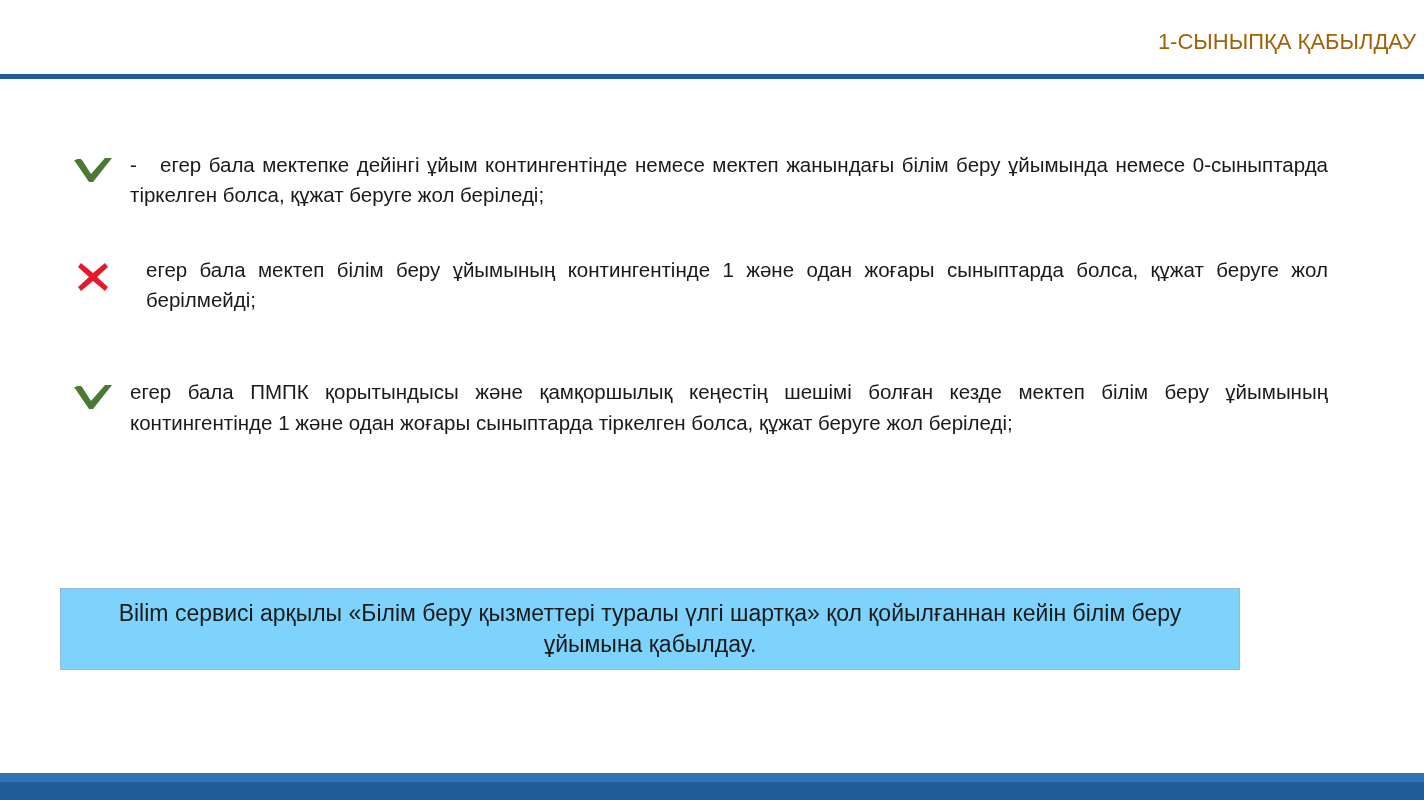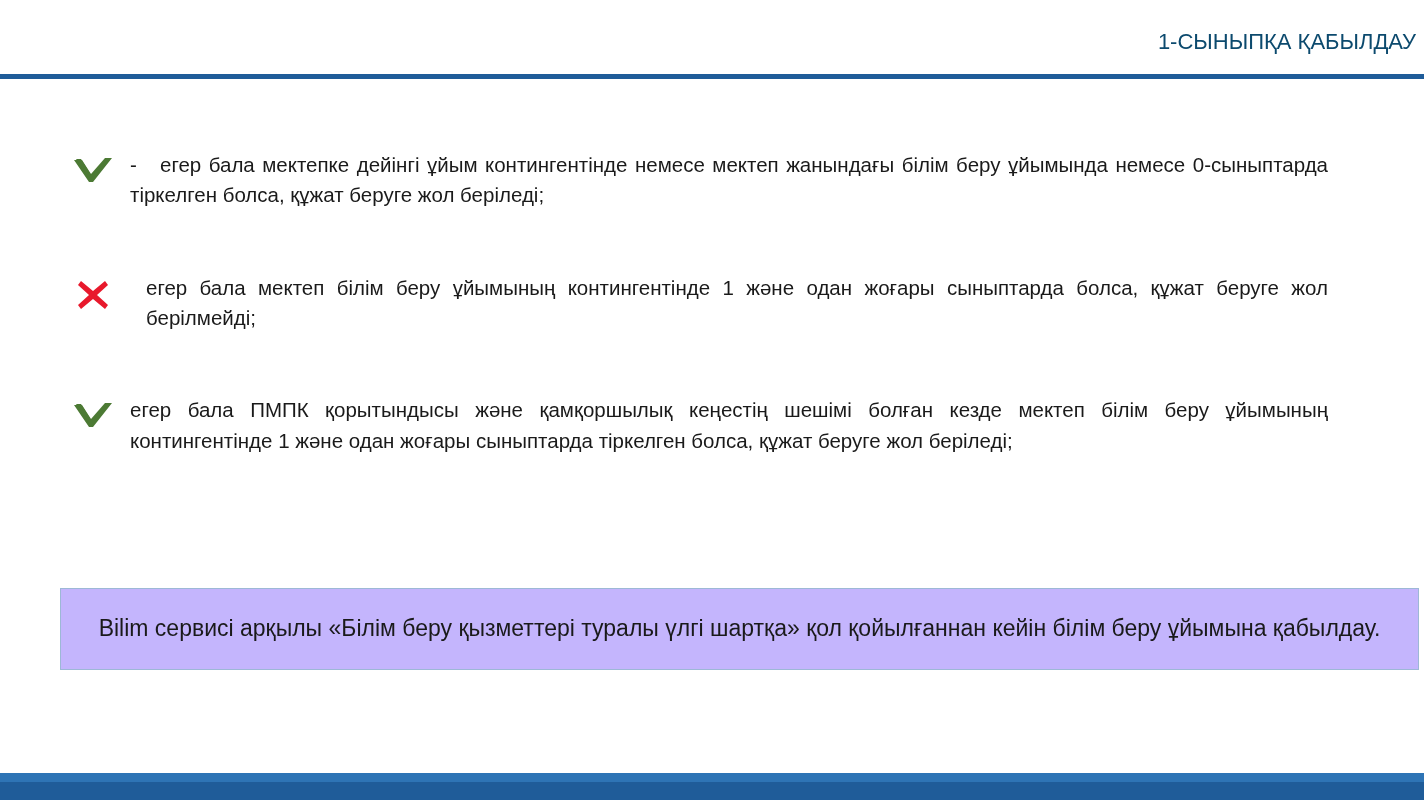--- a/index.html
+++ b/index.html
@@ -31,21 +31,21 @@
   }
   .header-title {
     font-size: 26.5px;
     font-weight: bold;
     color: #1F5C99;
     letter-spacing: 0.2px;
     white-space: nowrap;
   }
   .header-subtitle {
     font-size: 22px;
-    color: #0c4a6e;
+    color: #a16207;
     margin-left: 18px;
     white-space: nowrap;
     margin-top: 8px;
   }
   .header-rule {
     position: absolute;
     top: 74px;
     left: 0;
     width: 1424px;
     height: 5px;
@@ -80,40 +80,40 @@
     color: #1a1a1a;
     text-align: justify;
     text-justify: inter-word;
   }
   .bullet-text .dash {
     display: inline-block;
     width: 30px;
     color: #1a1a1a;
   }
 
-  .row-1 { margin-bottom: 62px; }
+  .row-1 { margin-bottom: 44px; }
   .row-2 { margin-bottom: 62px; gap: 16px; }
   .row-3 { margin-bottom: 40px; }
 
   
   svg.icon-svg { display: block; margin: 0 auto; }
 
   
   .note-box {
     position: absolute;
     top: 588px;
     left: 60px;
-    width: 1359px;
+    width: 1180px;
     height: 82px;
     border: 1px solid #9DB8D6;
     box-sizing: border-box;
     display: flex;
     align-items: center;
     justify-content: center;
-    background: #c4b5fd;
+    background: #7dd3fc;
   }
   .note-text {
     font-size: 23px;
     line-height: 1.35;
     color: #1a1a1a;
     text-align: center;
     padding: 0 24px;
   }
 
   

